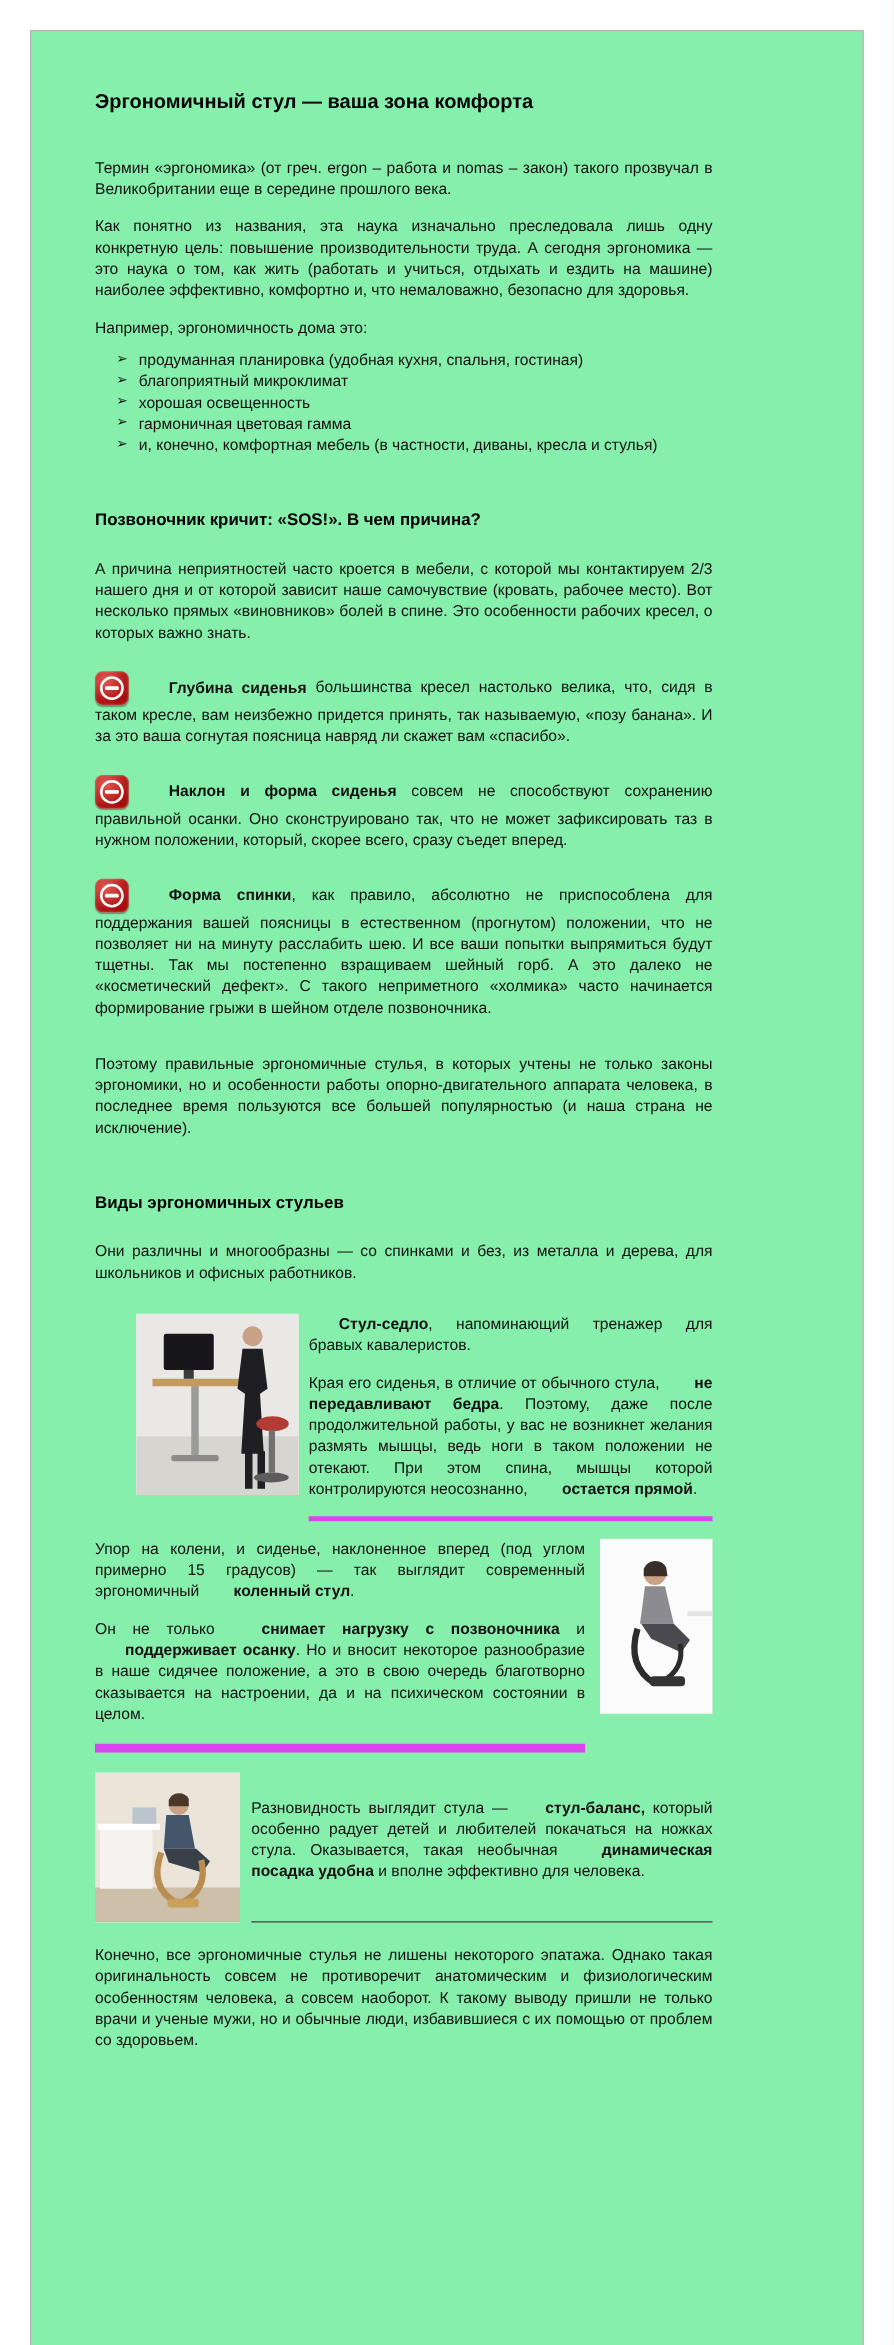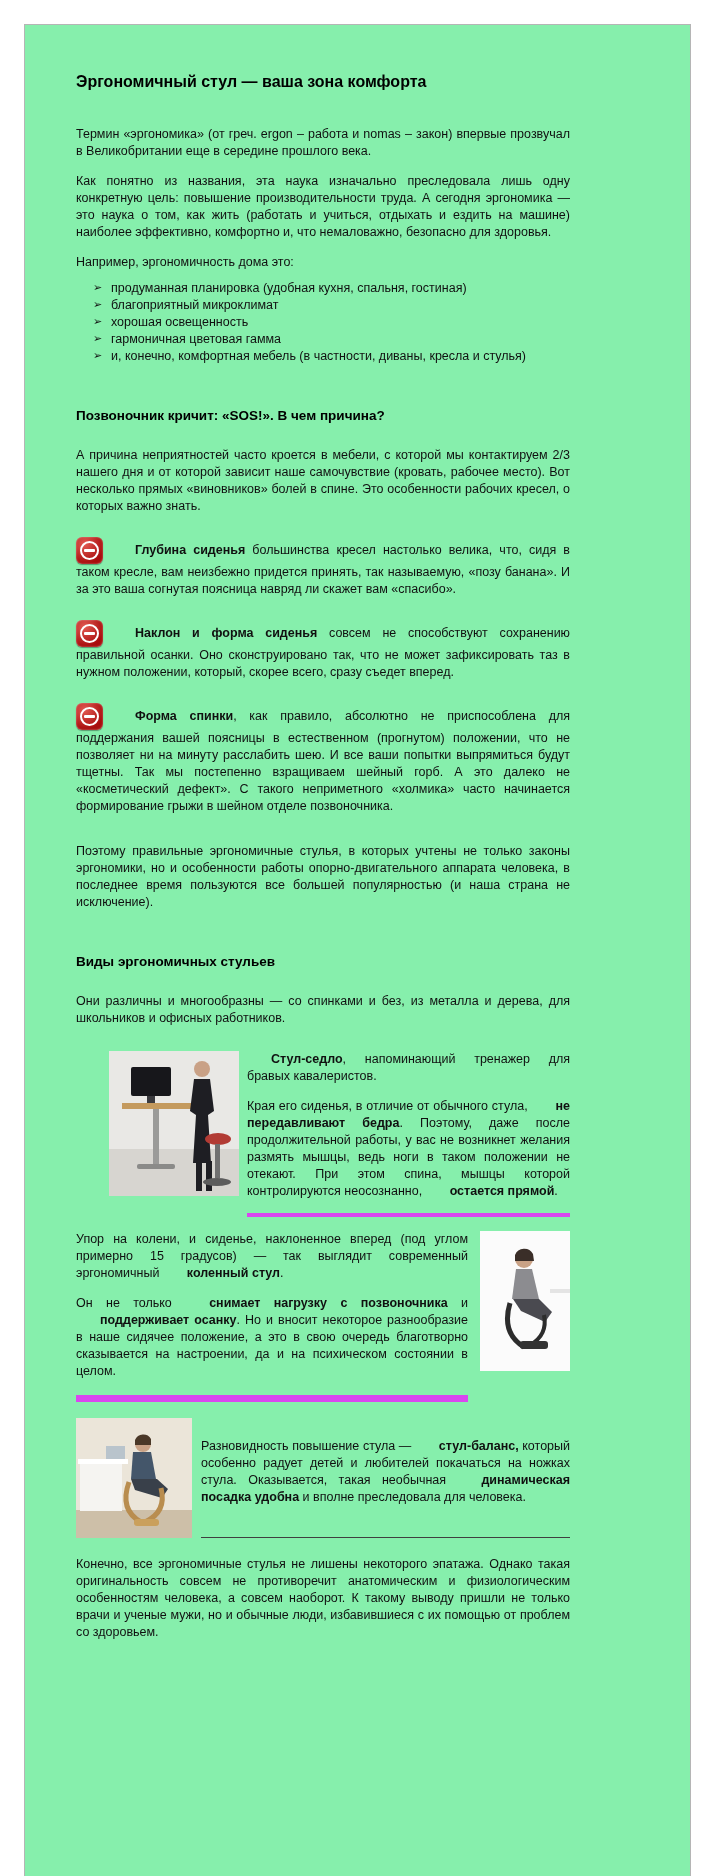--- a/index.html
+++ b/index.html
@@ -73,21 +73,21 @@
   .balance-text { flex: 1; border-bottom: 1px solid #3f3f3f; padding-top: 20px; }
 </style>
 </head>
 <body>
 
 <div class="sheet">
   <div class="content">
 
     <h1>Эргономичный стул — ваша зона комфорта</h1>
 
-    <p>Термин «эргономика» (от греч. ergon – работа и nomas – закон) впервые прозвучал в Великобритании еще в середине прошлого века.</p>
+    <p>Термин «эргономика» (от греч. ergon – работа и nomas – закон) такого прозвучал в Великобритании еще в середине прошлого века.</p>
     <p>Как понятно из названия, эта наука изначально преследовала лишь одну конкретную цель: повышение производительности труда. А сегодня эргономика — это наука о том, как жить (работать и учиться, отдыхать и ездить на машине) наиболее эффективно, комфортно и, что немаловажно, безопасно для здоровья.</p>
     <p style="margin-bottom:9px;">Например, эргономичность дома это:</p>
 
     <ul class="bullets">
       <li>
         <span class="glyph">➢</span>
         <span>продуманная планировка (удобная кухня, спальня, гостиная)</span>
       </li>
       <li>
         <span class="glyph">➢</span>
@@ -185,20 +185,20 @@
           <circle cx="67" cy="26" r="8" fill="#c9a286"></circle>
           <path d="M59 22 a9 9 0 0 1 16 -1 v6 h-16 z" fill="#4a3828"></path>
           <path d="M57 34 h18 l5 27 h-25 z" fill="#44566a"></path>
           <path d="M55 61 h26 l11 10 -6 9 -27 -8 z" fill="#39404a"></path>
           <path d="M53 64 q-10 28 12 40" stroke="#b98d4f" stroke-width="5" fill="none"></path>
           <path d="M85 70 q6 24 -16 34" stroke="#b98d4f" stroke-width="5" fill="none"></path>
           <rect x="58" y="101" width="25" height="7" rx="3" fill="#caa05c"></rect>
         </svg>
       </div>
       <div class="balance-text">
-        <p><span>Разновидность повышение стула — </span><span class="b">стул-баланс,</span><span> который особенно радует детей и любителей покачаться на ножках стула. Оказывается, такая необычная </span><span class="b">динамическая посадка удобна</span><span> и вполне преследовала для человека.</span></p>
+        <p><span>Разновидность выглядит стула — </span><span class="b">стул-баланс,</span><span> который особенно радует детей и любителей покачаться на ножках стула. Оказывается, такая необычная </span><span class="b">динамическая посадка удобна</span><span> и вполне эффективно для человека.</span></p>
       </div>
     </div>
 
     <p>Конечно, все эргономичные стулья не лишены некоторого эпатажа. Однако такая оригинальность совсем не противоречит анатомическим и физиологическим особенностям человека, а совсем наоборот. К такому выводу пришли не только врачи и ученые мужи, но и обычные люди, избавившиеся с их помощью от проблем со здоровьем.</p>
 
   </div>
 </div>
 
 </body></html>

